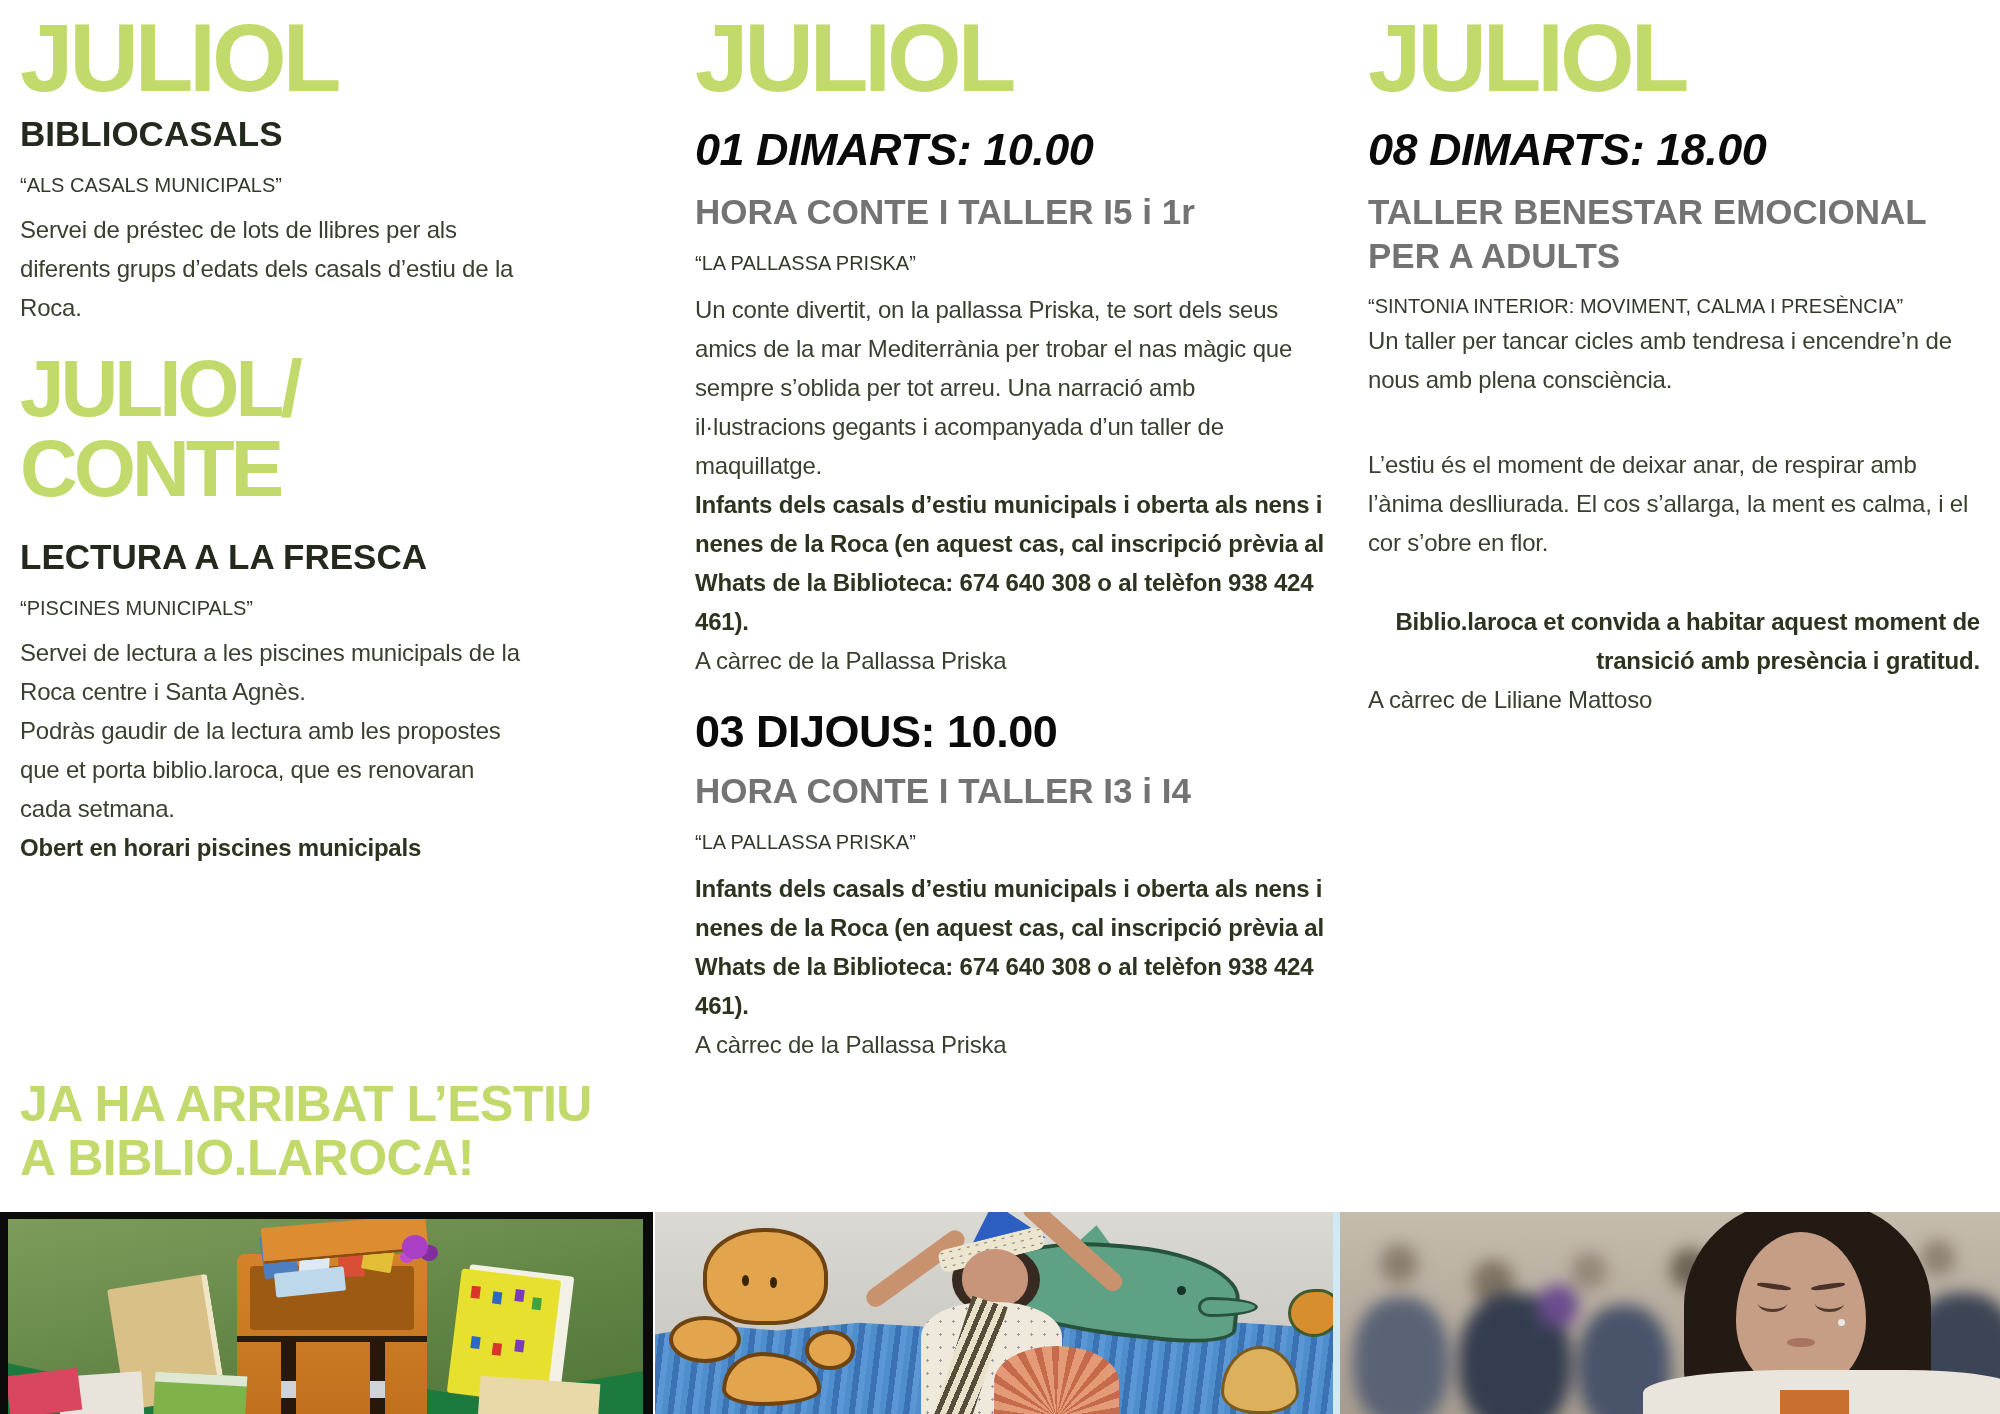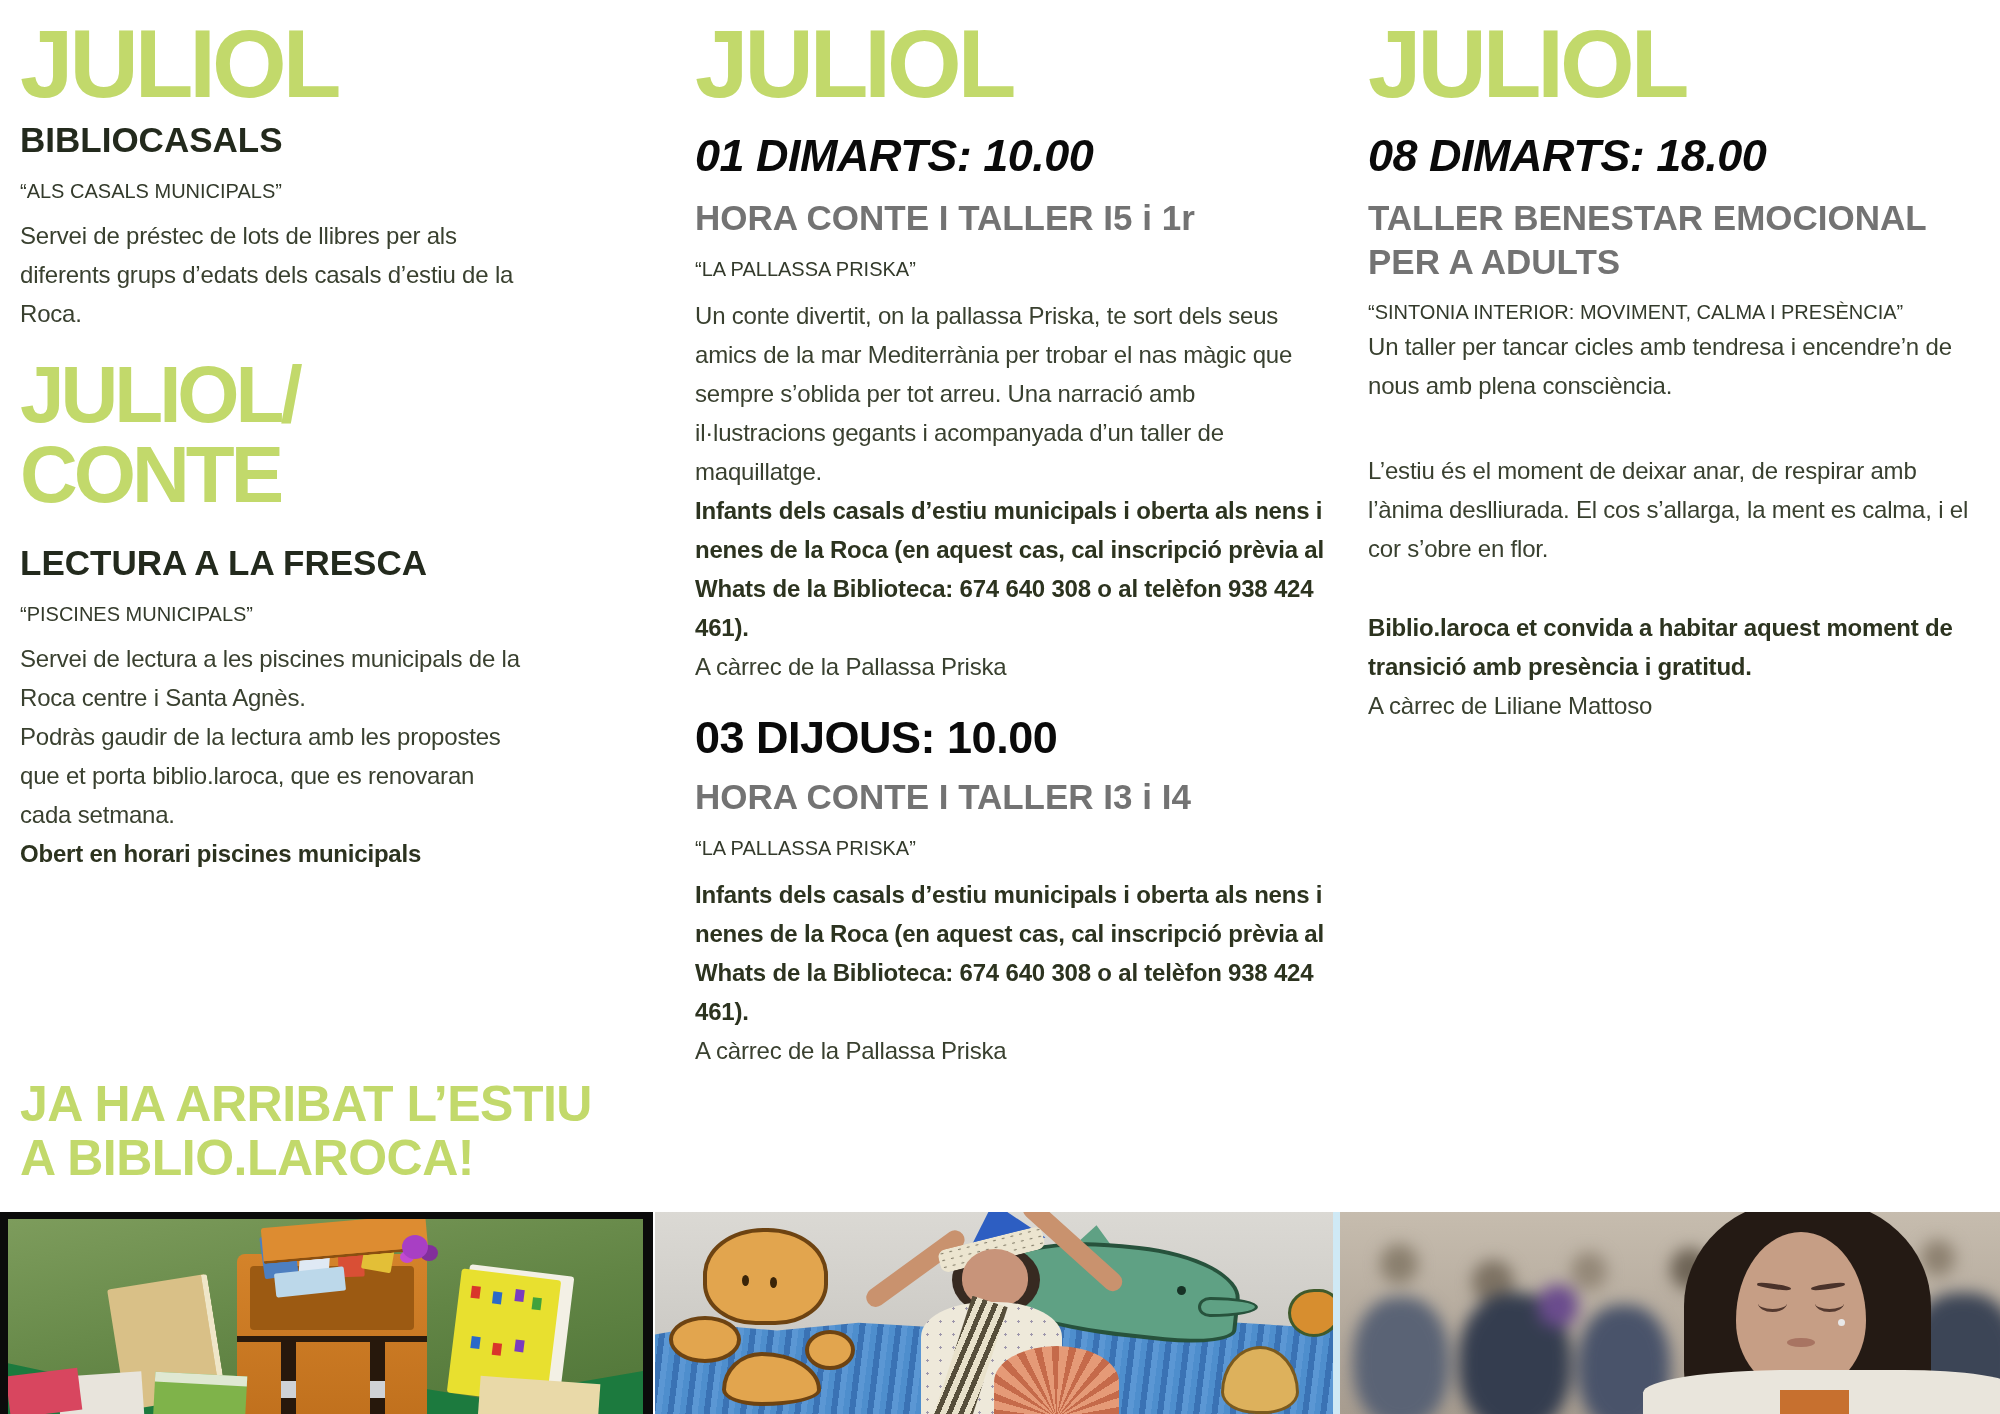--- a/index.html
+++ b/index.html
@@ -1,36 +1,36 @@
 <!DOCTYPE html>
 <html><head>
 <meta charset="utf-8">
 <style>
   html,body{margin:0;padding:0;background:#ffffff;}
   .page{position:relative;width:2000px;height:1414px;background:#ffffff;overflow:hidden;
         font-family:"Liberation Sans","DejaVu Sans",sans-serif;color:#39402f;}
-  .col{position:absolute;top:6px;}
+  .col{position:absolute;top:0;}
   .c1{left:20px;width:505px;}
   .c2{left:695px;width:630px;}
   .c3{left:1368px;width:612px;}
   h1,h2,p,div{margin:0;padding:0;}
   .month{font-size:96px;font-weight:bold;line-height:1;letter-spacing:-4px;color:#c2d96b;margin-top:10px;}
   .m2{font-size:80px;line-height:.95;margin-top:24px;}
   .m2b{font-size:80px;line-height:.95;margin-top:4px;}
   .h{font-size:35px;font-weight:bold;line-height:1.25;}
   .dark{color:#232a1d;}
   .olive{color:#737373;}
   .sub{font-size:20px;font-weight:normal;color:#333a2b;line-height:1.5;}
   .body{font-size:24px;line-height:39px;letter-spacing:-0.2px;color:#39402f;}
   .bold{font-weight:bold;color:#2c331f;}
   .date{font-size:45px;font-weight:bold;letter-spacing:-0.5px;color:#0a0a0a;line-height:1.15;}
   .mtA{margin-top:6px;}   .mtB{margin-top:14px;}  .mtC{margin-top:10px;}
   .mtD{margin-top:28px;}  .mtE{margin-top:18px;font-style:italic;}  .mtF{margin-top:12px;}
   .mt0{margin-top:0;}     .mtG{margin-top:26px;}  .mtH{margin-top:46px;}
-  .mtI{margin-top:40px;}
+  .mtI{margin-top:40px;text-align:right;}
   .banner{position:absolute;left:20px;top:1078px;width:640px;font-size:50px;font-weight:bold;
           line-height:1.07;letter-spacing:-0.5px;color:#c2d96b;}
   
   .photo{position:absolute;top:1212px;height:202px;overflow:hidden;}
   
   .photo1{left:0;width:653px;background:#0b0b0b;}
   .p1-inner{position:absolute;left:8px;right:10px;top:7px;bottom:0;overflow:hidden;
             background:linear-gradient(168deg,#7d9c5c 0%,#628545 55%,#4f7538 100%);}
   .p1-blanket{position:absolute;left:0;right:0;bottom:0;height:100%;background:#1c7a3e;
               clip-path:polygon(0 74%,20% 88%,45% 76%,75% 92%,100% 78%,100% 100%,0 100%);}

